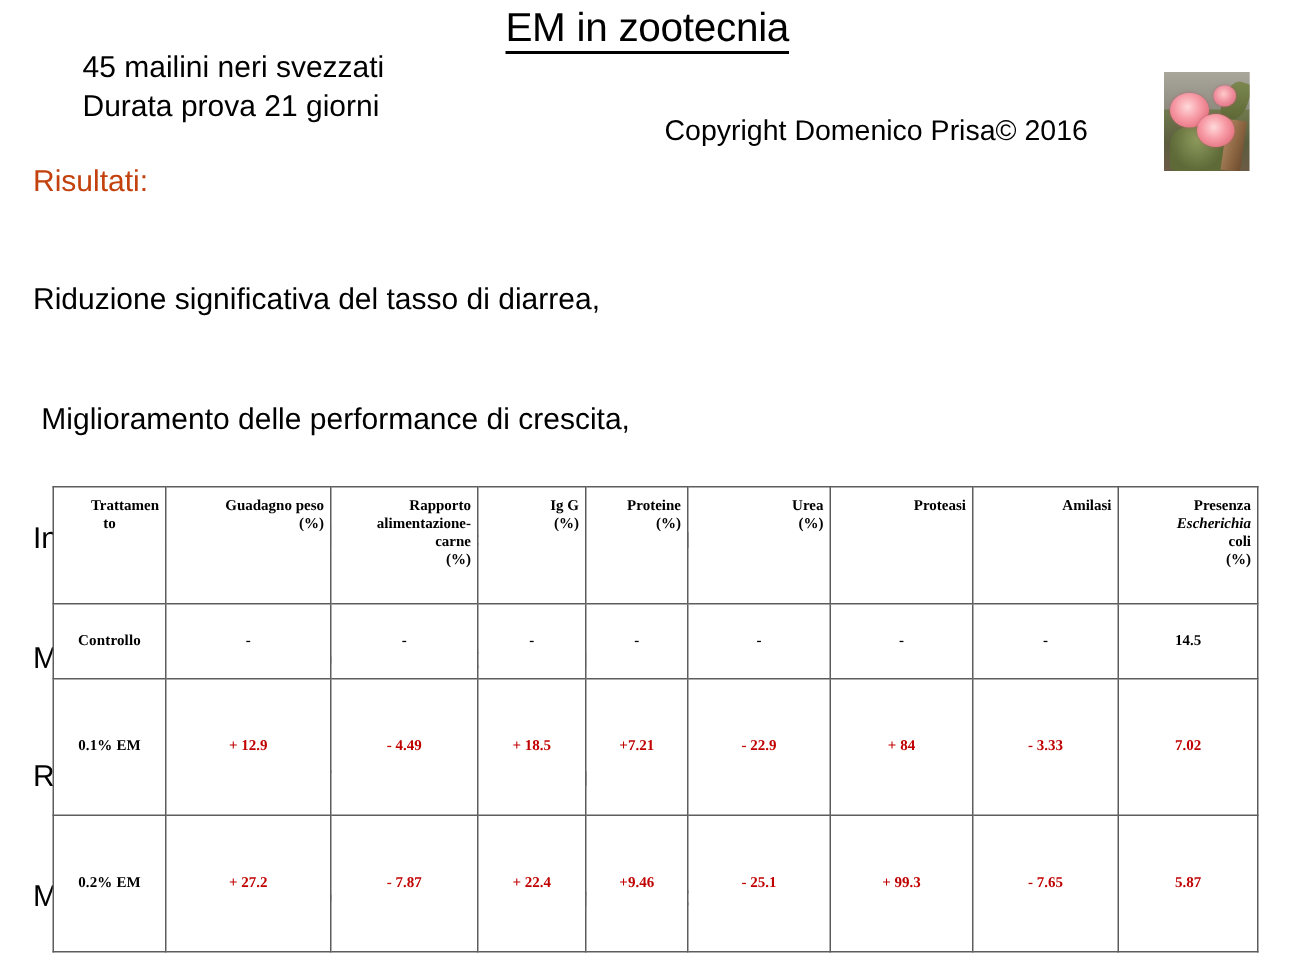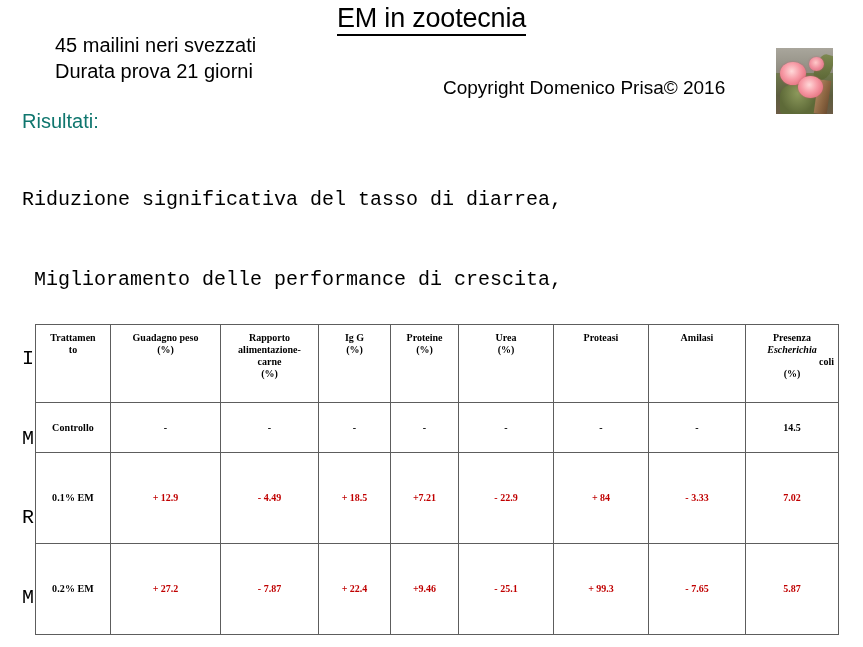--- a/index.html
+++ b/index.html
@@ -99,31 +99,31 @@
     transform: rotate(18deg);
   }
 
   
   #results-heading {
     position: absolute;
     left: 22px;
     top: 108px;
     font-size: 20px;
     line-height: 26px;
-    color: #0f766e;
+    color: #c2410c;
   }
   #results-list {
     position: absolute;
     left: 22px;
     top: 134px;
     font-size: 20px;
     line-height: 26.5px;
     white-space: pre;
   }
-  #results-list .res-line { display: block; font-family: Liberation Mono, monospace; }
+  #results-list .res-line { display: block; }
 
   
   #data-table {
     position: absolute;
     left: 35px;
     top: 324px;
     width: 803px;
     border-collapse: collapse;
     table-layout: fixed;
     font-family: "Liberation Serif", serif;
@@ -141,21 +141,21 @@
   #data-table thead th {
     height: 70px;
     vertical-align: top;
     padding-top: 7px;
   }
   #data-table thead th .hdr {
     display: block;
     text-align: right;
   }
   #data-table thead th.ctr .hdr { text-align: center; }
-  #data-table thead th .hdr-center { display: block; text-align: center; }
+  #data-table thead th .hdr-center { display: block; text-align: right; }
   #data-table thead th .ital { font-style: italic; }
   #data-table tbody tr.r-controllo td { height: 49px; }
   #data-table tbody tr.r-em td { height: 90px; }
   #data-table td.val-red { color: #C00000; }
   #data-table td.val-dash { color: #000000; }
   #data-table td.rowlabel { letter-spacing: 0.1px; }
 
   
   col.c0 { width: 75px; }
   col.c1 { width: 110px; }

